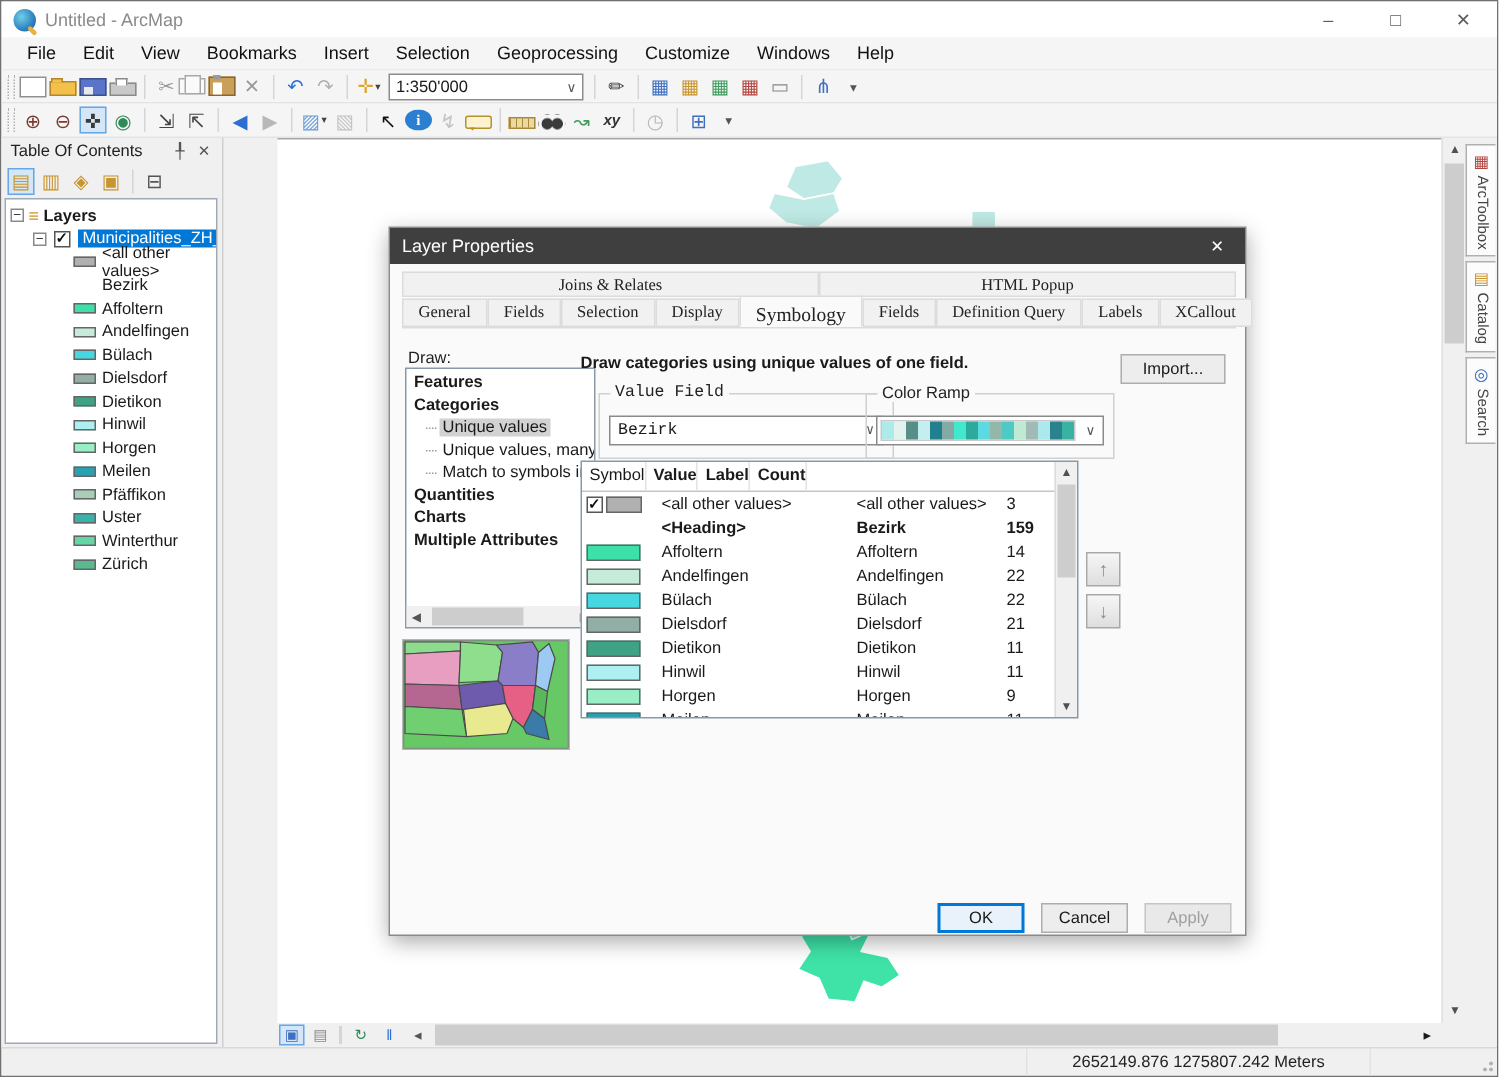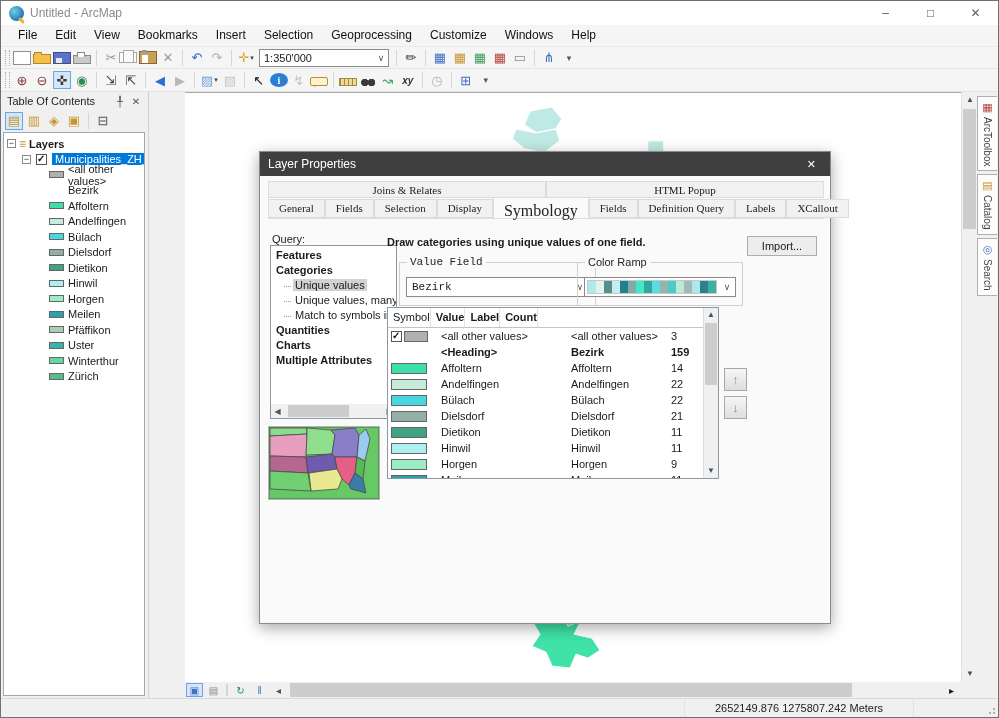--- a/index.html
+++ b/index.html
@@ -104,21 +104,21 @@
   
   #dlg { position:absolute; left:258px; top:150px; width:572px; height:473px; background:#fafafa; border:1px solid #8a8a8a; box-shadow:0 4px 14px rgba(0,0,0,.35); z-index:10; }
   #dlg-title { height:24px; background:#3f3f3f; color:#fff; font-size:12px; display:flex; align-items:center; padding:0 8px; }
   #dlg-title .x { margin-left:auto; font-size:11px; color:#fff; padding:0 6px; }
   #tabs { position:absolute; left:8px; top:29px; width:556px;font-family:Liberation Serif, serif; }
   .tabrow { display:flex; }
   .tab { border:1px solid #dcdcdc; background:#f1f1f1; text-align:center; padding:2px 10px; white-space:nowrap; color:#222; }
   #tabrow1 .tab { flex:1; height:17px; }
   #tabrow2 { border-bottom:1px solid #dcdcdc; margin-top:1px; }
   #tabrow2 .tab { height:19px; }
-  #tabrow2 .tab.active { background:#fafafa; border-bottom:1px solid #fafafa; margin-bottom:-1px; font-size:16px; height:21px; margin-top:-2px; padding-top:4px; }
+  #tabrow2 .tab.active { background:#fafafa; border-bottom:1px solid #fafafa; margin-bottom:-1px; font-size:13px; height:21px; margin-top:-2px; padding-top:4px; }
 
   .dlabel2 { position:absolute; color:#222; }
   #show-label { left:12px; top:81px; }
   #show-list { position:absolute; left:10px; top:93px; width:127px; height:174px; background:#fff; border:1px solid #8a99a8; padding-top:2px; overflow:hidden; }
   .show-item { height:15px; line-height:15px; padding-left:5px; white-space:nowrap; }
   .show-item.bold { font-weight:bold; }
   .show-item.child { padding-left:13px; }
   .show-item.child::before { content:""; display:inline-block; width:7px; border-top:1px dotted #9a9a9a; vertical-align:middle; margin-right:2px; }
   .show-item.child .sl { padding:0 2px; }
   .show-item.selected .sl { background:#d2d2d2; }
@@ -649,21 +649,21 @@
           <span class="tab">Fields</span>
 
           <span class="tab">Definition Query</span>
 
           <span class="tab">Labels</span>
 
           <span class="tab">XCallout</span>
         </div>
     </div>
 
-    <div class="dlabel2" id="show-label">Query:</div>
+    <div class="dlabel2" id="show-label">Draw:</div>
 
     <div id="show-list">
       <div>
 
           <div class="show-item bold"><span class="sl">Features</span></div>
 
           <div class="show-item bold"><span class="sl">Categories</span></div>
 
           <div class="show-item child selected"><span class="sl">Unique values</span></div>
 
@@ -849,14 +849,22 @@
         <div class="sarrow">▲</div>
         <div class="thumb"></div>
         <div class="sarrow down">▼</div>
       </div>
     </div>
 
     <div class="updown" id="up-btn">↑</div>
     <div class="updown" id="down-btn">↓</div>
 
 
+    <div id="footer">
+
+        <span class="btn default">OK</span>
+
+        <span class="btn">Cancel</span>
+
+        <span class="btn disabled">Apply</span>
+      </div>
   </div>
 </div>
 
 </body></html>

